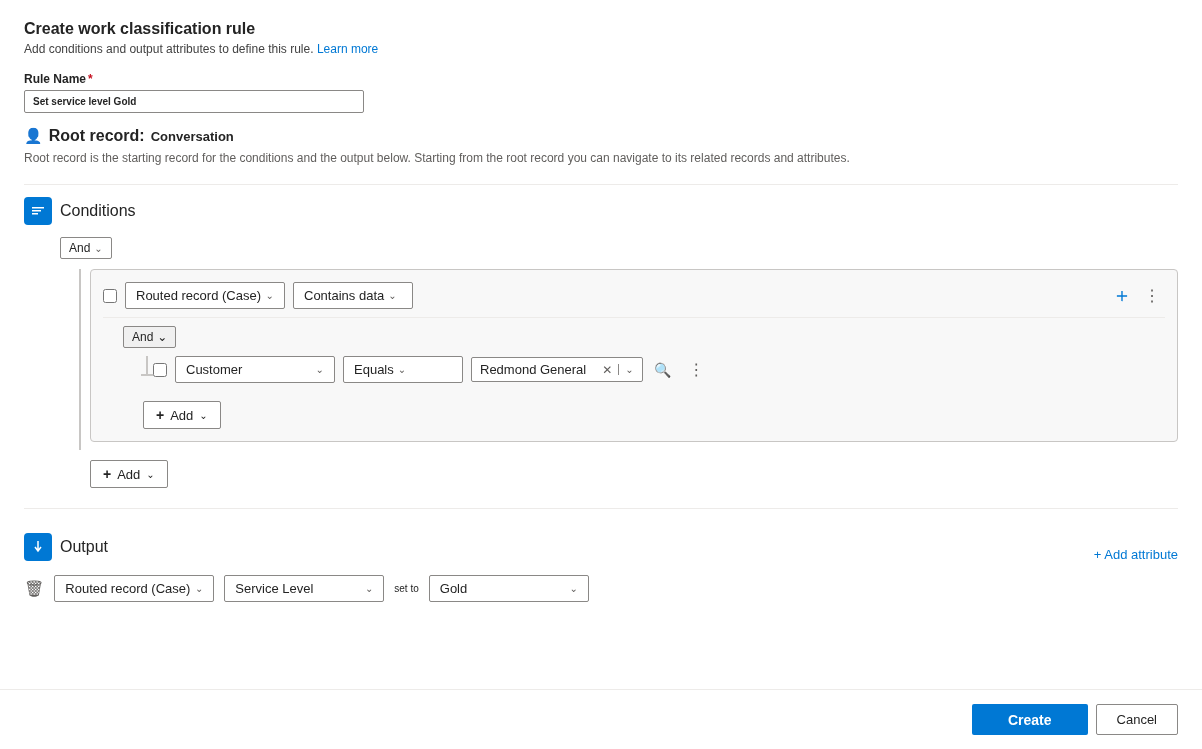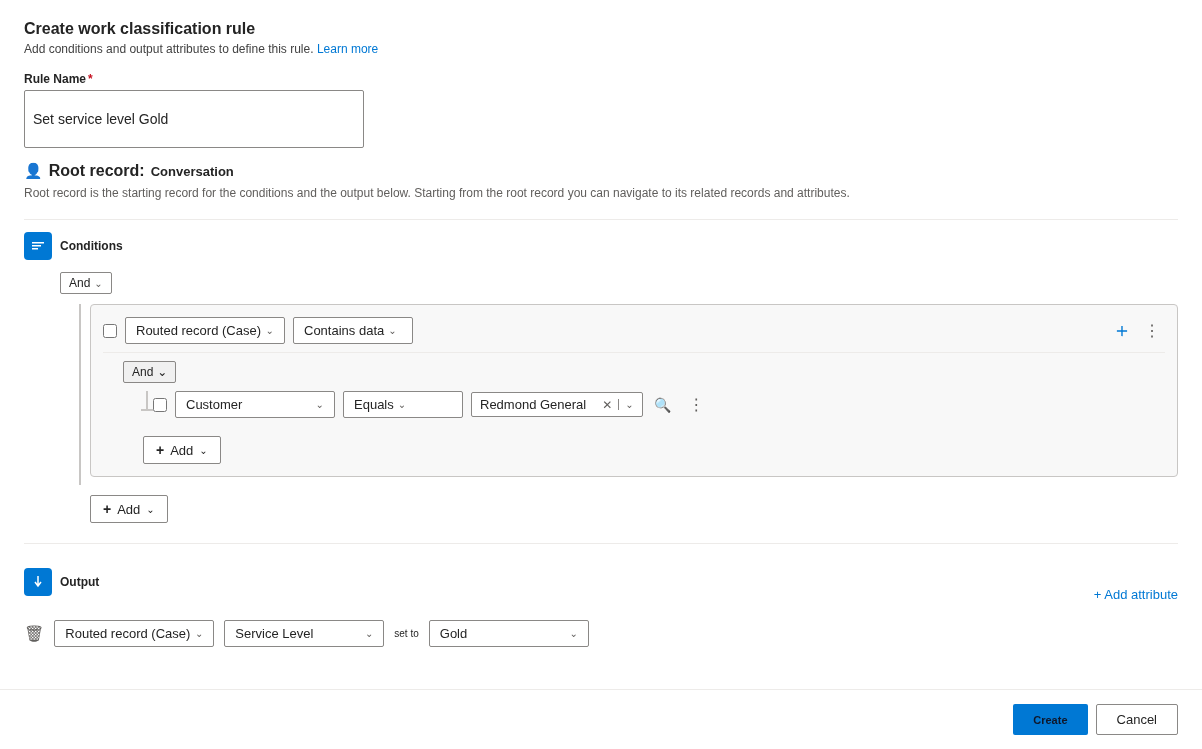--- a/index.html
+++ b/index.html
@@ -34,25 +34,26 @@
       font-weight: 600;
       margin-bottom: 4px;
     }
     .required-star {
       color: #c50f1f;
       margin-left: 2px;
     }
     .text-input {
       border: 1px solid #8a8886;
       border-radius: 2px;
-      padding: 20px 8px;
-      font-size: 14px;
+      padding: 5px 8px;
+      font-size: 10px;
       width: 340px;
       outline: none;
       color: #242424;
+      font-weight: bold;
     }
     .root-record-section {
       margin-top: 14px;
       margin-bottom: 6px;
       display: flex;
       align-items: center;
       gap: 6px;
     }
     .root-record-icon {
       color: #0078d4;
@@ -87,22 +88,22 @@
       height: 28px;
       background: #0078d4;
       border-radius: 4px;
       display: flex;
       align-items: center;
       justify-content: center;
       color: white;
       font-size: 14px;
     }
     .section-title {
-      font-size: 12px;
-      font-weight: 700;
+      font-size: 16px;
+      font-weight: 400;
     }
     .conditions-area {
       margin-left: 36px;
     }
     .and-dropdown {
       display: inline-flex;
       align-items: center;
       gap: 4px;
       border: 1px solid #8a8886;
       border-radius: 2px;
@@ -265,25 +266,25 @@
       padding: 14px 24px;
       display: flex;
       gap: 8px;
       background: #fff;
       border-top: 1px solid #edebe9;
       width: 100%;
       justify-content: flex-end;
     }
     .btn-primary {
       background: #0078d4;
-      color: #0f172a;
+      color: #ffffff;
       border: none;
       border-radius: 2px;
-      padding: 7px 20px;
-      font-size: 11px;
+      padding: 7px 36px;
+      font-size: 14px;
       cursor: pointer;
       font-weight: 600;
     }
     .btn-default {
       background: #fff;
       color: #242424;
       border: 1px solid #8a8886;
       border-radius: 2px;
       padding: 7px 20px;
       font-size: 13px;
@@ -437,21 +438,21 @@
         <span>Add</span>
         <span class="chevron" style="font-size: 10px; margin-left: 2px;">⌄</span>
       </button>
     </div>
   </div>
 
   <hr class="divider" style="margin-top: 20px;">
 
   <div class="output-section">
     <div style="display: flex; justify-content: space-between; align-items: center;">
-      <div class="section-header" style="margin-bottom: 14px;">
+      <div class="section-header" style="margin-bottom: 4px;">
         <div class="section-icon" style="background: #0078d4;">
           <svg width="16" height="16" viewBox="0 0 16 16" fill="none">
             <path d="M8 2 L8 11 M5 8 L8 12 L11 8" stroke="white" stroke-width="1.5" fill="none"></path>
           </svg>
         </div>
         <span class="section-title">Output</span>
       </div>
       <button class="add-attr-btn">+ Add attribute</button>
     </div>
 

